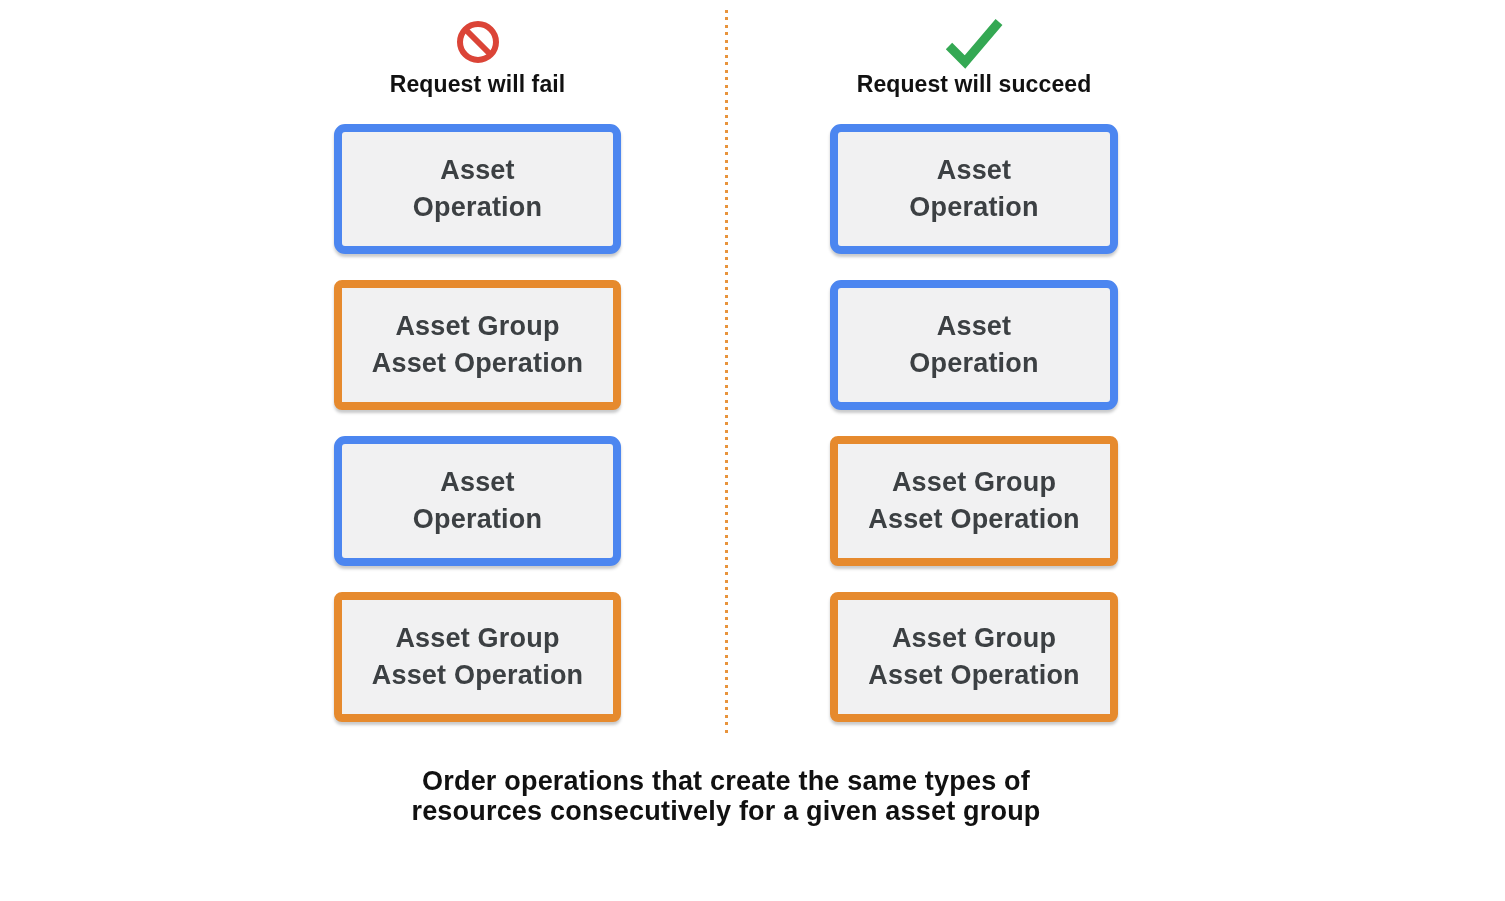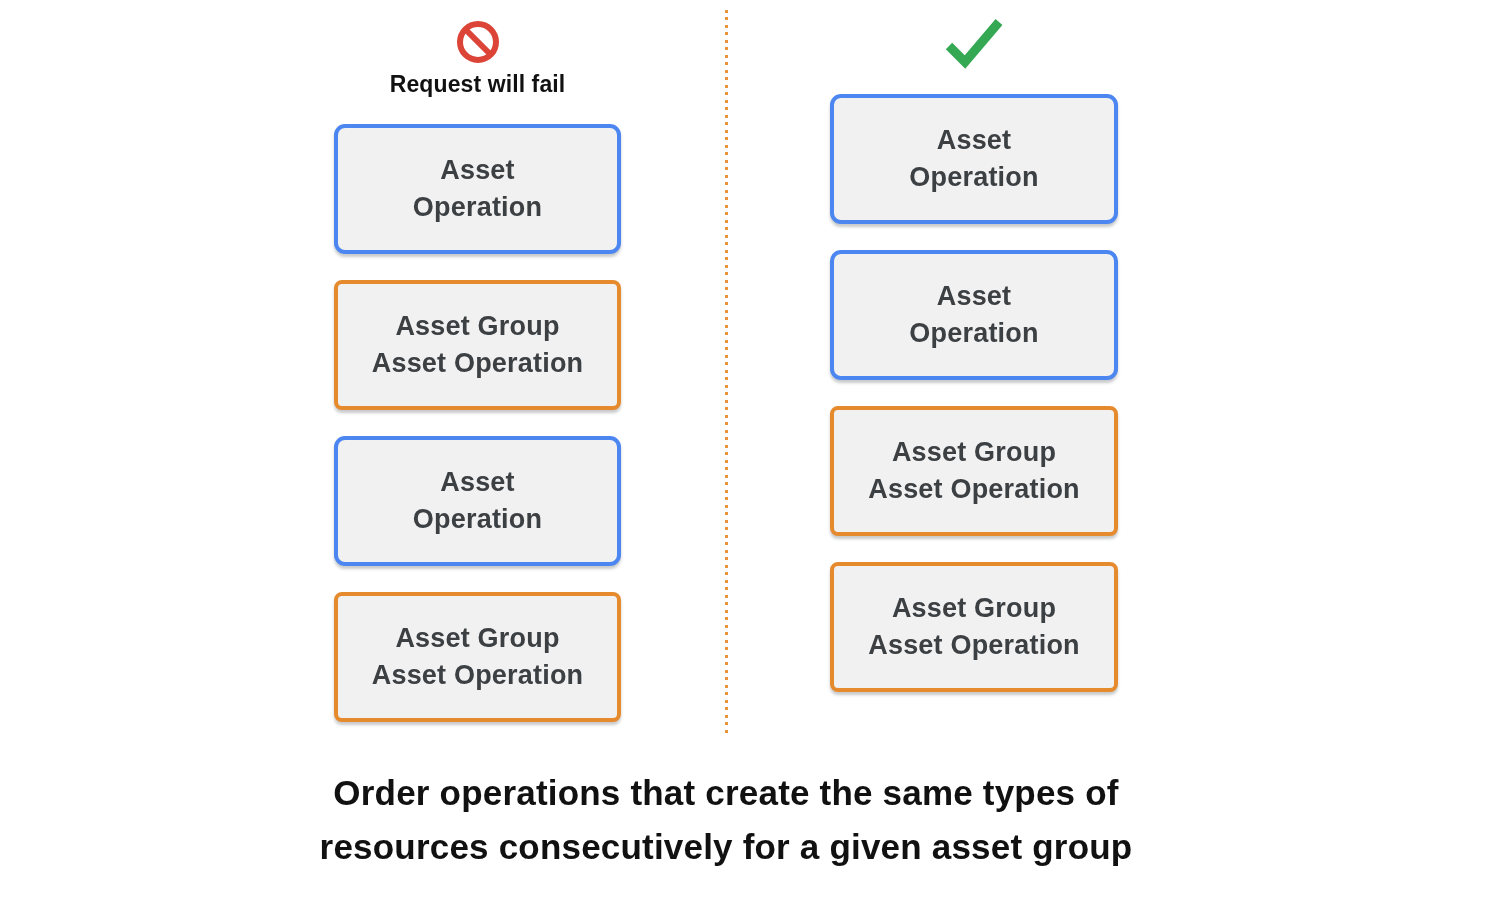--- a/index.html
+++ b/index.html
@@ -44,21 +44,21 @@
     white-space: nowrap;
   }
 
   
   .box {
     box-sizing: border-box;
     width: 100%;
     height: 130px;
     margin-top: 26px;
     background: var(--box-fill, #f1f1f2);
-    border: 4px solid #ec4899;
+    border: 8px solid #ec4899;
     border-radius: 11px;
     display: flex;
     align-items: center;
     justify-content: center;
     box-shadow: 0 3px 3px rgba(60, 64, 67, 0.28);
   }
   .box:first-of-type { margin-top: 13px; }
   .box[data-variant="asset"]       { border-color: var(--blue-border, #4c86f0); }
   .box[data-variant="asset-group"] { border-color: var(--orange-border, #e68a2e); border-radius: 8px; }
 
@@ -93,23 +93,23 @@
     );
   }
 
   
   .caption {
     position: absolute;
     left: 0;
     top: 766px;
     width: 1452px;
     text-align: center;
-    font-size: 35px;
+    font-size: 27px;
     font-weight: bold;
-    line-height: 54px;
+    line-height: 30px;
     color: var(--caption-text, #111111);
     white-space: pre-line;
     letter-spacing: 0.2px;
   }
 </style>
 </head>
 <body>
 
 <div class="canvas">
 
@@ -141,20 +141,21 @@
   </div>
 
   <div class="divider"></div>
 
   <div class="column column-succeed">
     <div class="icon-wrap">
       <svg class="check-icon" width="66" height="54" viewBox="0 0 66 54">
         <path d="M8 31 L24 47 L58 7" stroke-width="9" stroke-linecap="butt" stroke-linejoin="miter"></path>
       </svg>
     </div>
+    <div class="column-header">Request will succeed</div>
 
     <div class="box" data-variant="asset">
       <div class="box-label">Asset
 Operation</div>
     </div>
     <div class="box" data-variant="asset">
       <div class="box-label">Asset
 Operation</div>
     </div>
     <div class="box" data-variant="asset-group">

